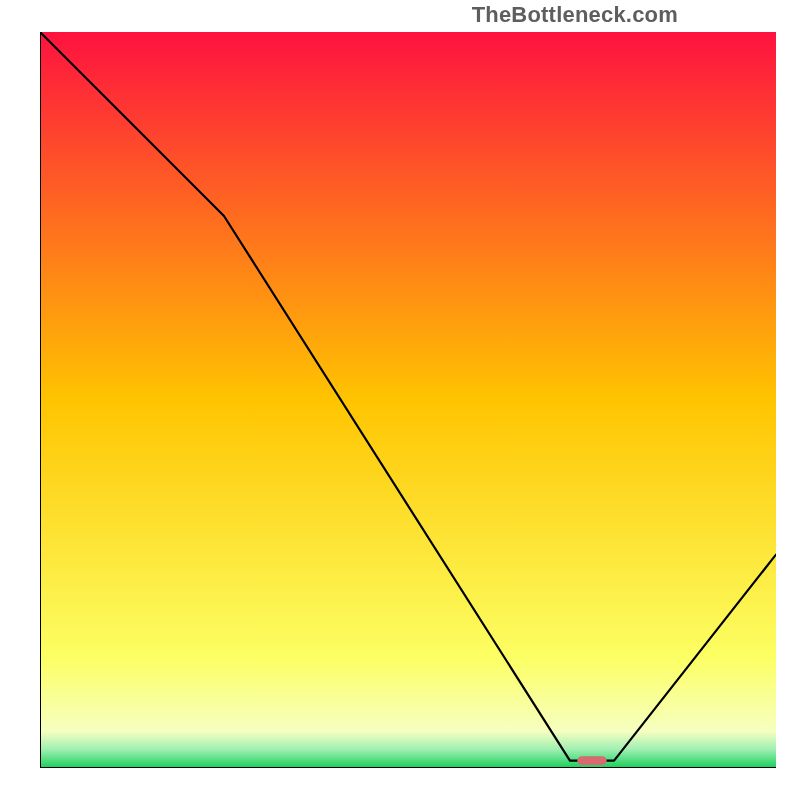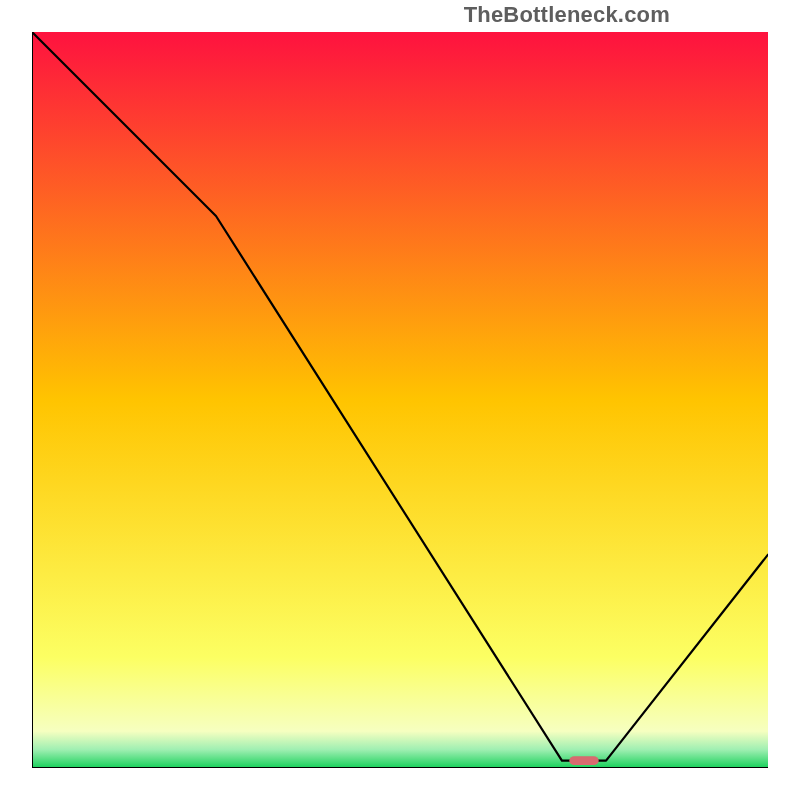--- a/index.html
+++ b/index.html
@@ -8,20 +8,21 @@
     width: 800px;
     height: 800px;
     overflow: hidden;
     background: #ffffff;
     font-family: Arial, Helvetica, sans-serif;
   }
   .chart-wrap {
     position: relative;
     width: 680px;
     height: 800px;
+    margin-left: 8px;
   }
   .watermark {
     position: absolute;
     top: 2px;
     right: 10px;
     font-size: 22px;
     font-weight: 600;
     color: #5e5e5e;
     letter-spacing: 0.2px;
     user-select: none;

